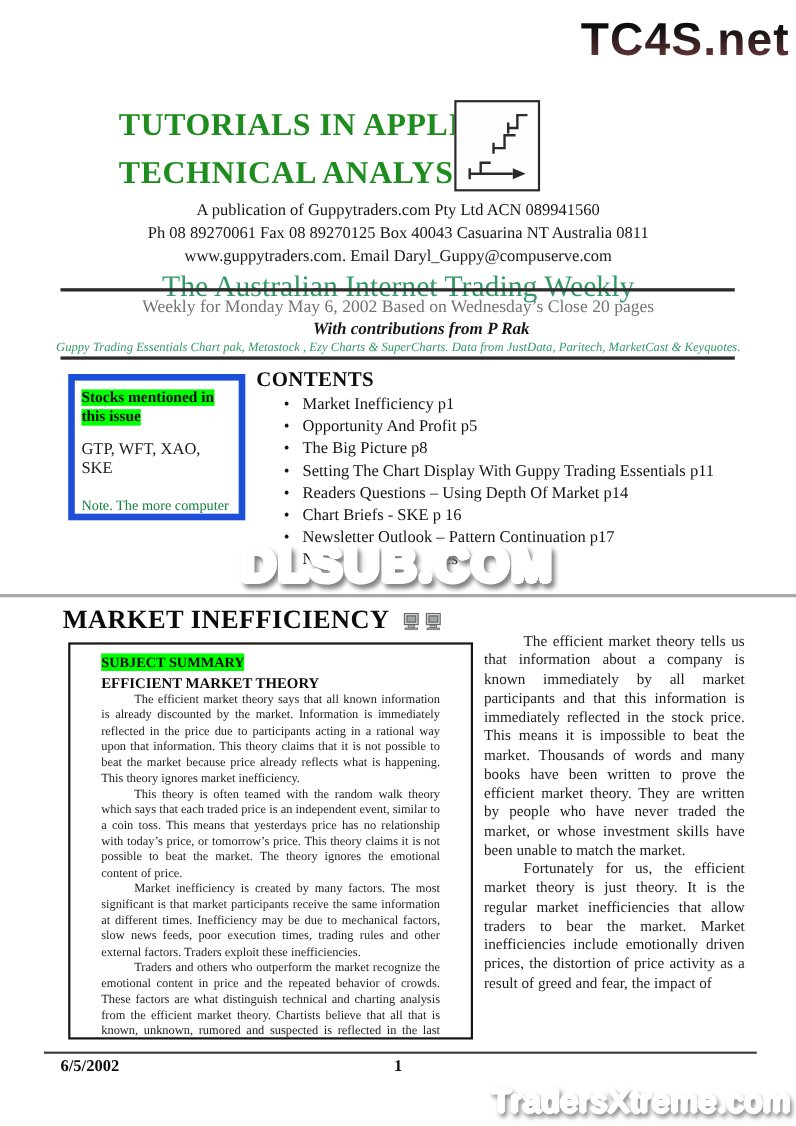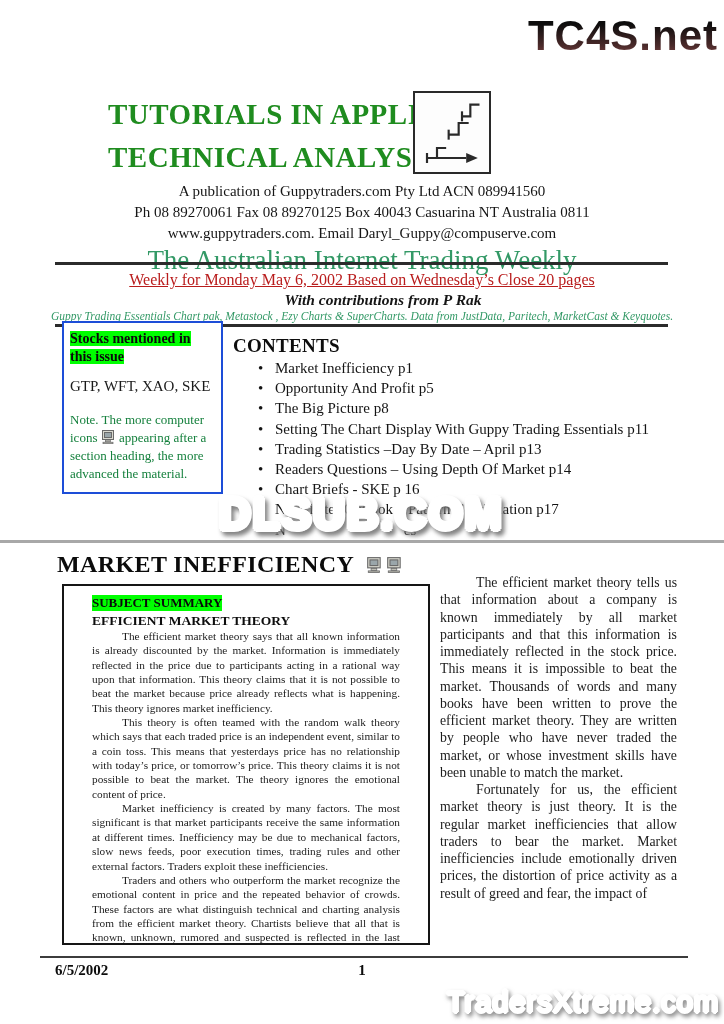--- a/index.html
+++ b/index.html
@@ -45,28 +45,28 @@
     position:absolute; left:413px; top:91px; width:78px; height:83px;
     border:2px solid #2a2a2a; background:#fdfdfd; display:flex; align-items:center; justify-content:center;
   }
   .pub-block { position:absolute; left:0; top:181px; width:724px; text-align:center; font-size:15px; line-height:21px; color:#161616; }
   .tagline { font-size:27px; line-height:26px; color:#339966; margin-top:3px; }
 
   .hr { position:absolute; left:55px; width:613px; height:3px; background:#2b2b2b; }
   .hr1 { top:262px; }
   .hr2 { top:324px; }
   .issue-block { position:absolute; left:0; top:270px; width:724px; text-align:center; }
-  .issue-date { font-size:16px; line-height:20px; color:#b91c1c;text-decoration:underline; }
+  .issue-date { font-size:16px; line-height:20px; color:#737373; }
   .issue-contrib { font-size:15.5px; line-height:19px; font-style:italic; font-weight:bold; color:#161616;margin-left:42px; }
   .issue-tools { font-size:11.5px; line-height:15px; font-style:italic; color:#339966; }
 
   
   .sidebar-box {
-    position:absolute; left:62px; top:321px; width:161px; height:173px;
-    border:2px solid #1d4ed8; padding:6px 6px; overflow:hidden; background:#fff;
+    position:absolute; left:62px; top:340px; width:161px; height:133px;
+    border:6px solid #1d4ed8; padding:6px 6px; overflow:hidden; background:#fff;
   }
   .sb-heading { display:inline; font-weight:bold; font-size:14px; line-height:17px; background:#00ff00; color:#0a0a0a; }
   .sb-stocks { margin-top:13px; font-size:15px; color:#1a1a1a; }
   .sb-note { margin-top:16px; font-size:13px; line-height:18px; color:#15803d; }
 
   
   .contents-heading { position:absolute; left:233px; top:335px; font-weight:bold; font-size:19px; color:#0d0d0d; letter-spacing:.3px; }
   .contents-list { position:absolute; left:258px; top:358px; width:420px; list-style:none; }
   .contents-list li { font-size:15px; line-height:20.2px; color:#141414; padding-left:17px; position:relative; }
   .contents-list li::before { content:"•"; position:absolute; left:0; top:0; font-size:15px; }
@@ -152,21 +152,20 @@
       <span>appearing after a section heading, the more advanced the material.</span>
     </div>
   </div>
 
   <div class="contents-heading">CONTENTS</div>
   <ul class="contents-list">
     <li>Market Inefficiency p1</li>
     <li>Opportunity And Profit  p5</li>
     <li>The Big Picture p8</li>
     <li>Setting The Chart Display With  Guppy Trading Essentials p11</li>
-    <li>Trading Statistics –Day By Date – April p13</li>
     <li>Readers Questions – Using Depth Of Market p14</li>
     <li>Chart Briefs - SKE p 16</li>
     <li>Newsletter Outlook – Pattern Continuation p17</li>
     <li class="obscured"><span>N</span><span class="frag2">es</span></li>
   </ul>
 
   <div class="dlsub">DLSUB.COM</div>
 
   <div class="hr-gray"></div>
 

